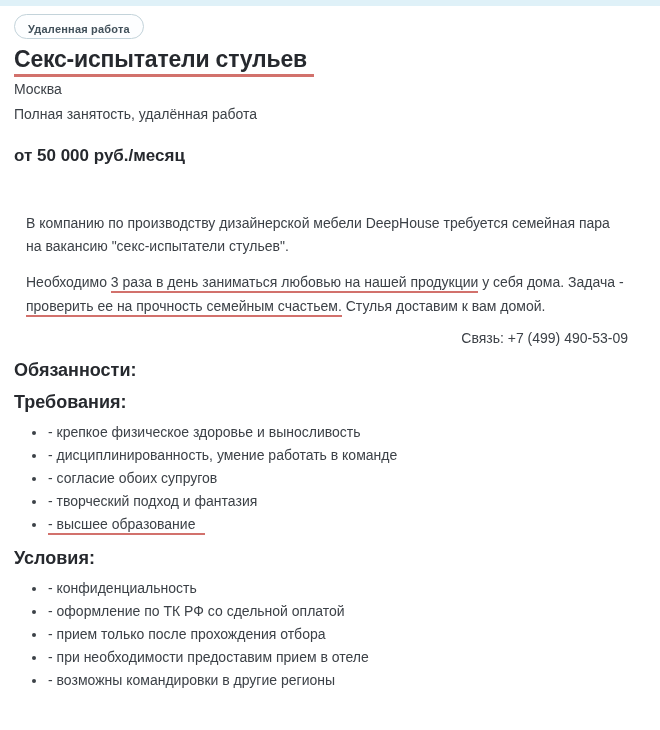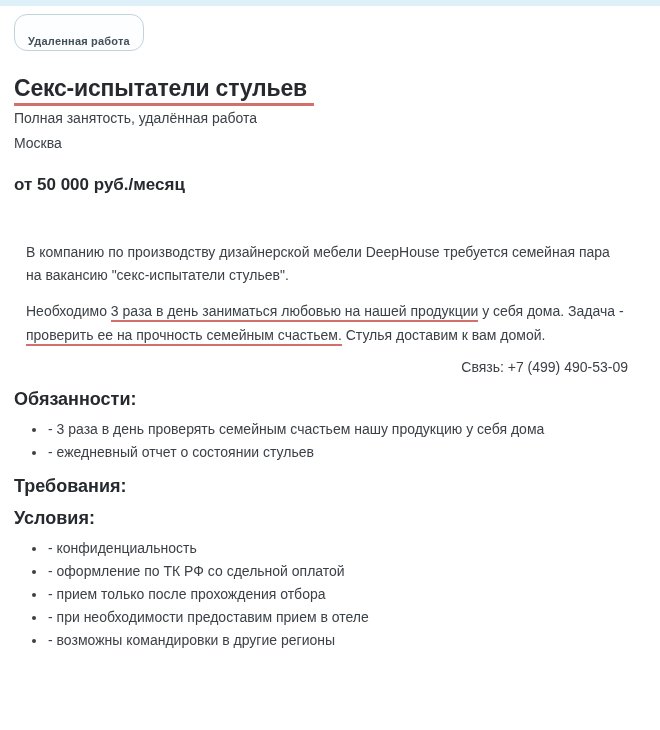--- a/index.html
+++ b/index.html
@@ -17,30 +17,30 @@
     font-family:"Liberation Sans","DejaVu Sans",sans-serif;
     font-size:14px;
   }
   .top-strip{height:6px;background:var(--strip);}
   .wrap{padding:8px 20px 0 14px;}
 
   .badge{
     display:inline-block;
     border:1px solid var(--badge-border);
     border-radius:13px;
-    padding:20px 13px 3px;
+    padding:8px 13px 3px;
     font-size:11px;
     font-weight:bold;
     color:#41505a;
     background:#fdfeff;
     letter-spacing:.2px;
   }
 
   h1{
-    margin:24px 0 0;
+    margin:7px 0 0;
     font-size:23px;
     line-height:26px;
     color:var(--heading);
     letter-spacing:-.2px;
   }
   .u-red{
     border-bottom:3px solid var(--red);
     padding-bottom:2px;
   }
   h1 .u-red{padding-right:7px;border-bottom-width:3px;}
@@ -79,39 +79,42 @@
 <body>
 
 <div class="top-strip"></div>
 
 <div class="wrap">
 
   <span class="badge">Удаленная работа</span>
 
   <h1><span class="u-red">Секс-испытатели стульев</span></h1>
 
+  <div class="meta">Москва</div>
+
   <div class="meta">Полная занятость, удалённая работа</div>
-
-  <div class="meta">Москва</div>
 
   <div class="salary">от 50 000 руб./месяц</div>
 
   <p class="intro">В компанию по производству дизайнерской мебели DeepHouse требуется семейная пара на вакансию "секс-испытатели стульев".</p>
 
   <p class="task"><span>Необходимо </span><span class="u-red">3 раза в день заниматься любовью на нашей продукции</span><span> у себя дома. Задача - </span><span class="u-red">проверить ее на прочность семейным счастьем.</span><span> Стулья доставим к вам домой.</span></p>
 
   <p class="contact">Связь: +7 (499) 490-53-09</p>
 
   <h2>Обязанности:</h2>
-  <ul>
-    <li>- 3 раза в день проверять семейным счастьем нашу продукцию у себя дома</li>
-    <li>- ежедневный отчет о состоянии стульев</li>
-  </ul>
 
   <h2>Требования:</h2>
+  <ul>
+    <li>- крепкое физическое здоровье и выносливость</li>
+    <li>- дисциплинированность, умение работать в команде</li>
+    <li>- согласие обоих супругов</li>
+    <li>- творческий подход и фантазия</li>
+    <li><span class="u-red">- высшее образование</span></li>
+  </ul>
 
   <h2>Условия:</h2>
   <ul>
     <li>- конфиденциальность</li>
     <li>- оформление по ТК РФ со сдельной оплатой</li>
     <li>- прием только после прохождения отбора</li>
     <li>- при необходимости предоставим прием в отеле</li>
     <li>- возможны командировки в другие регионы</li>
   </ul>
 

